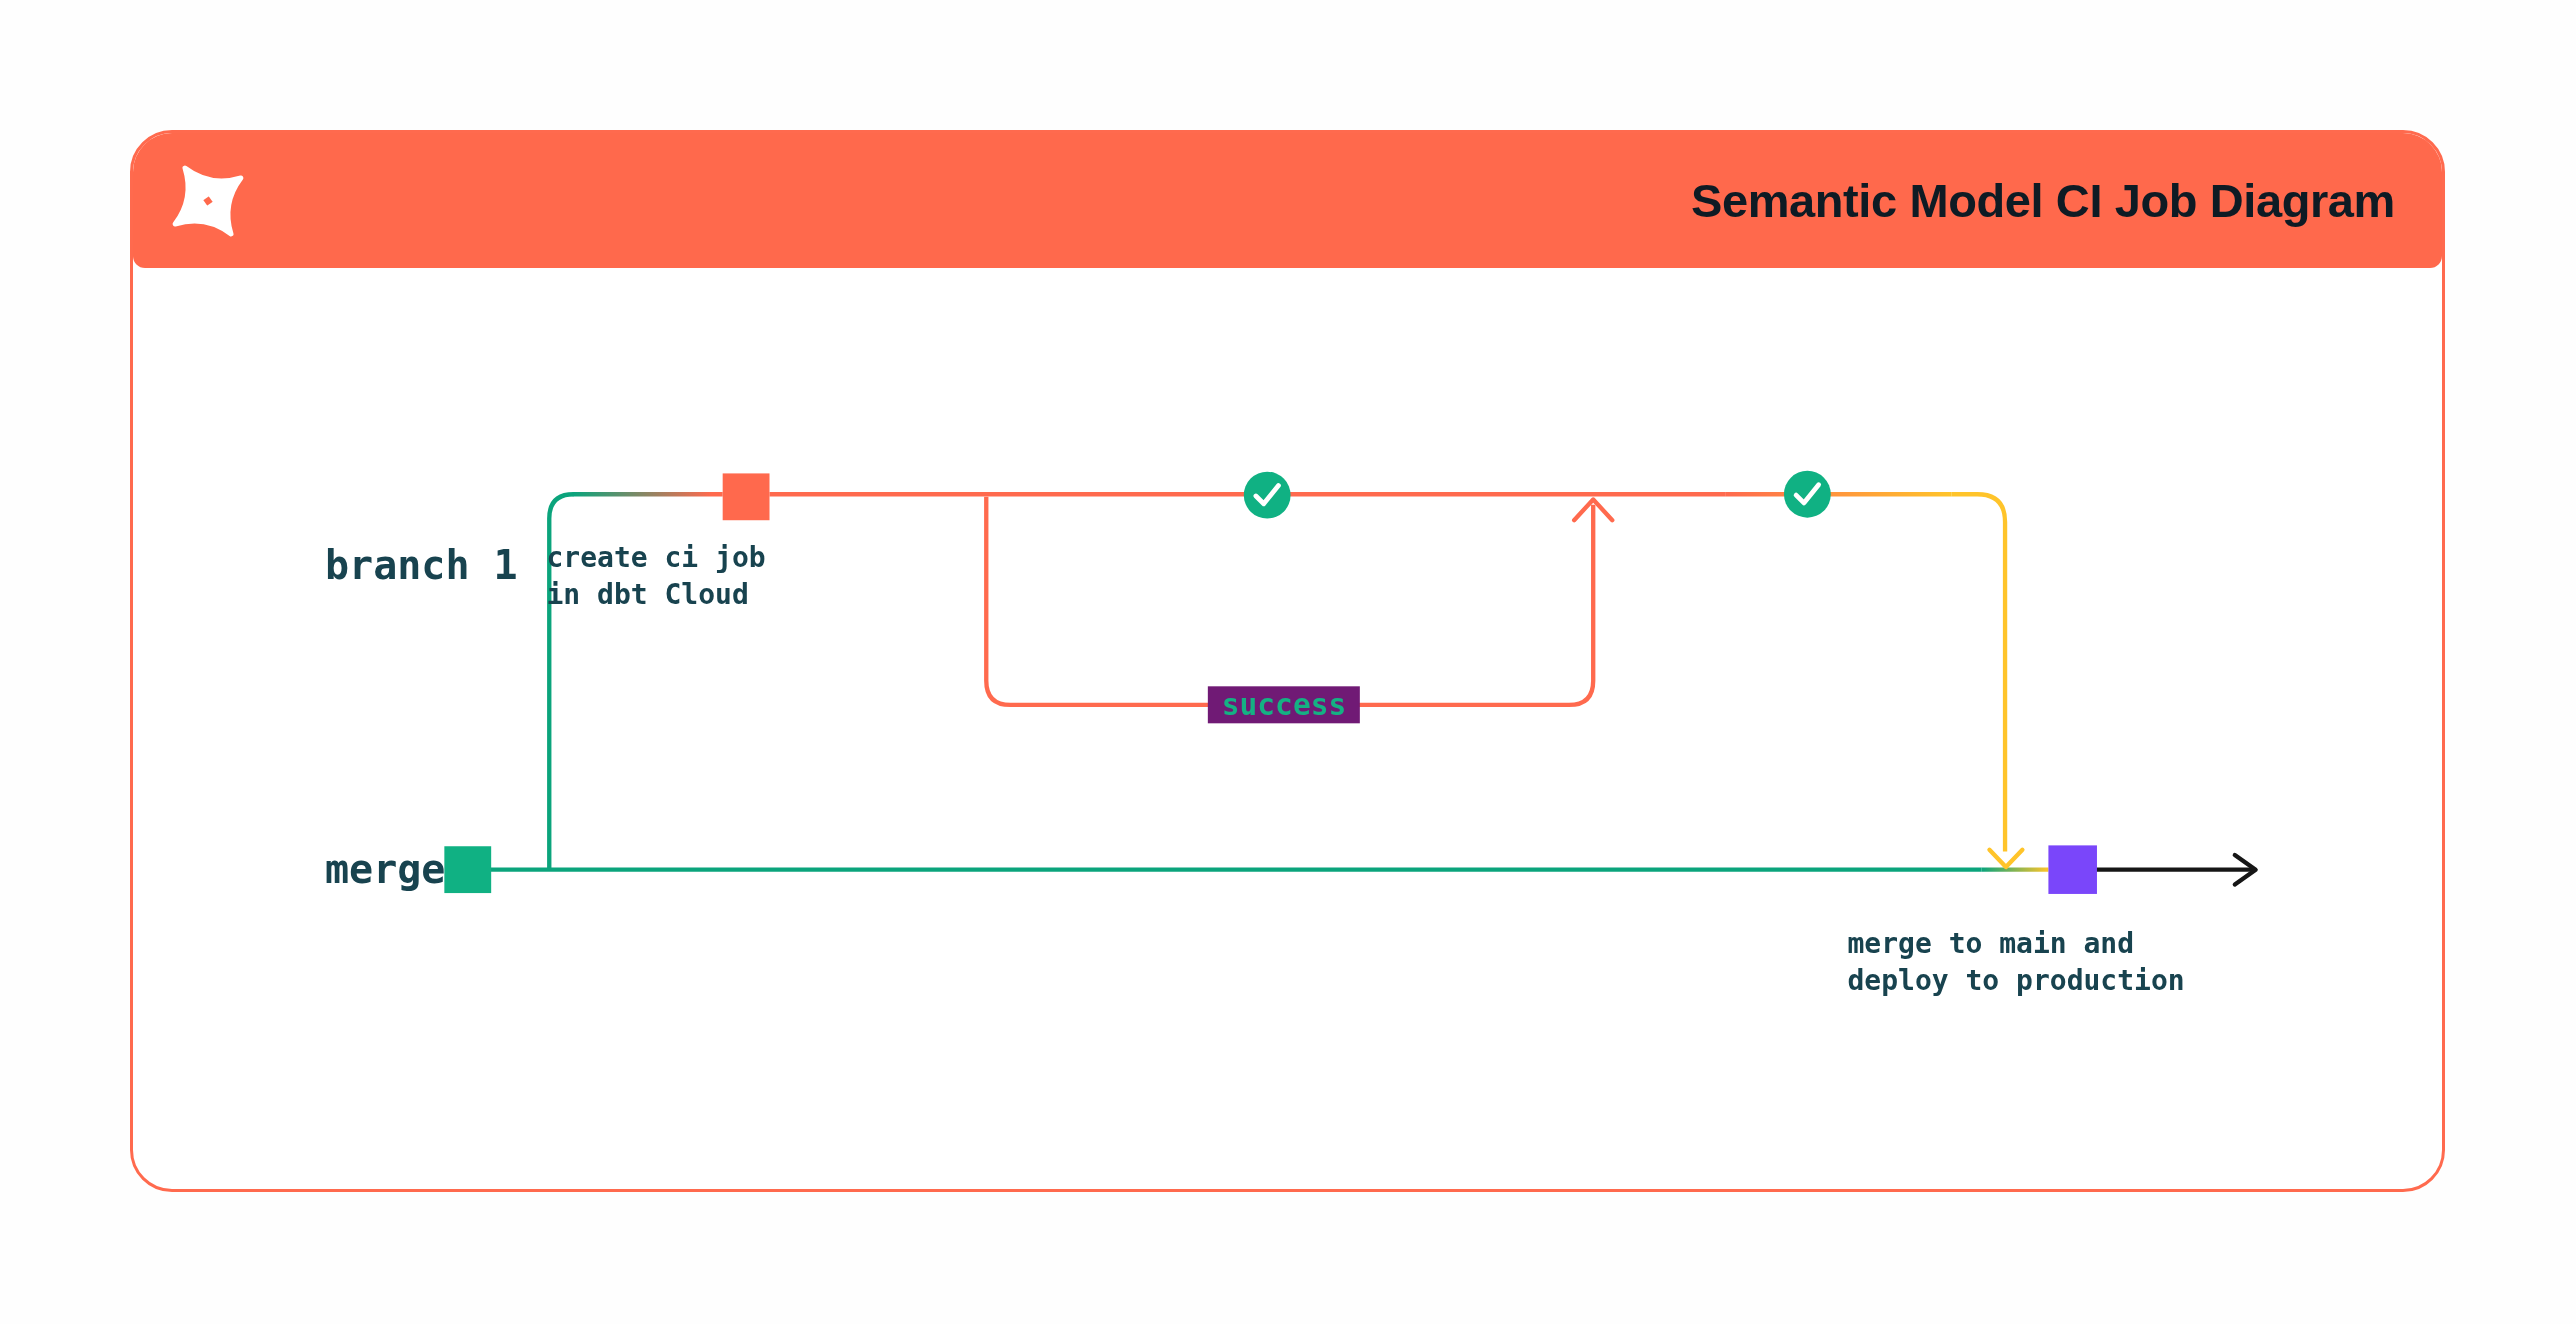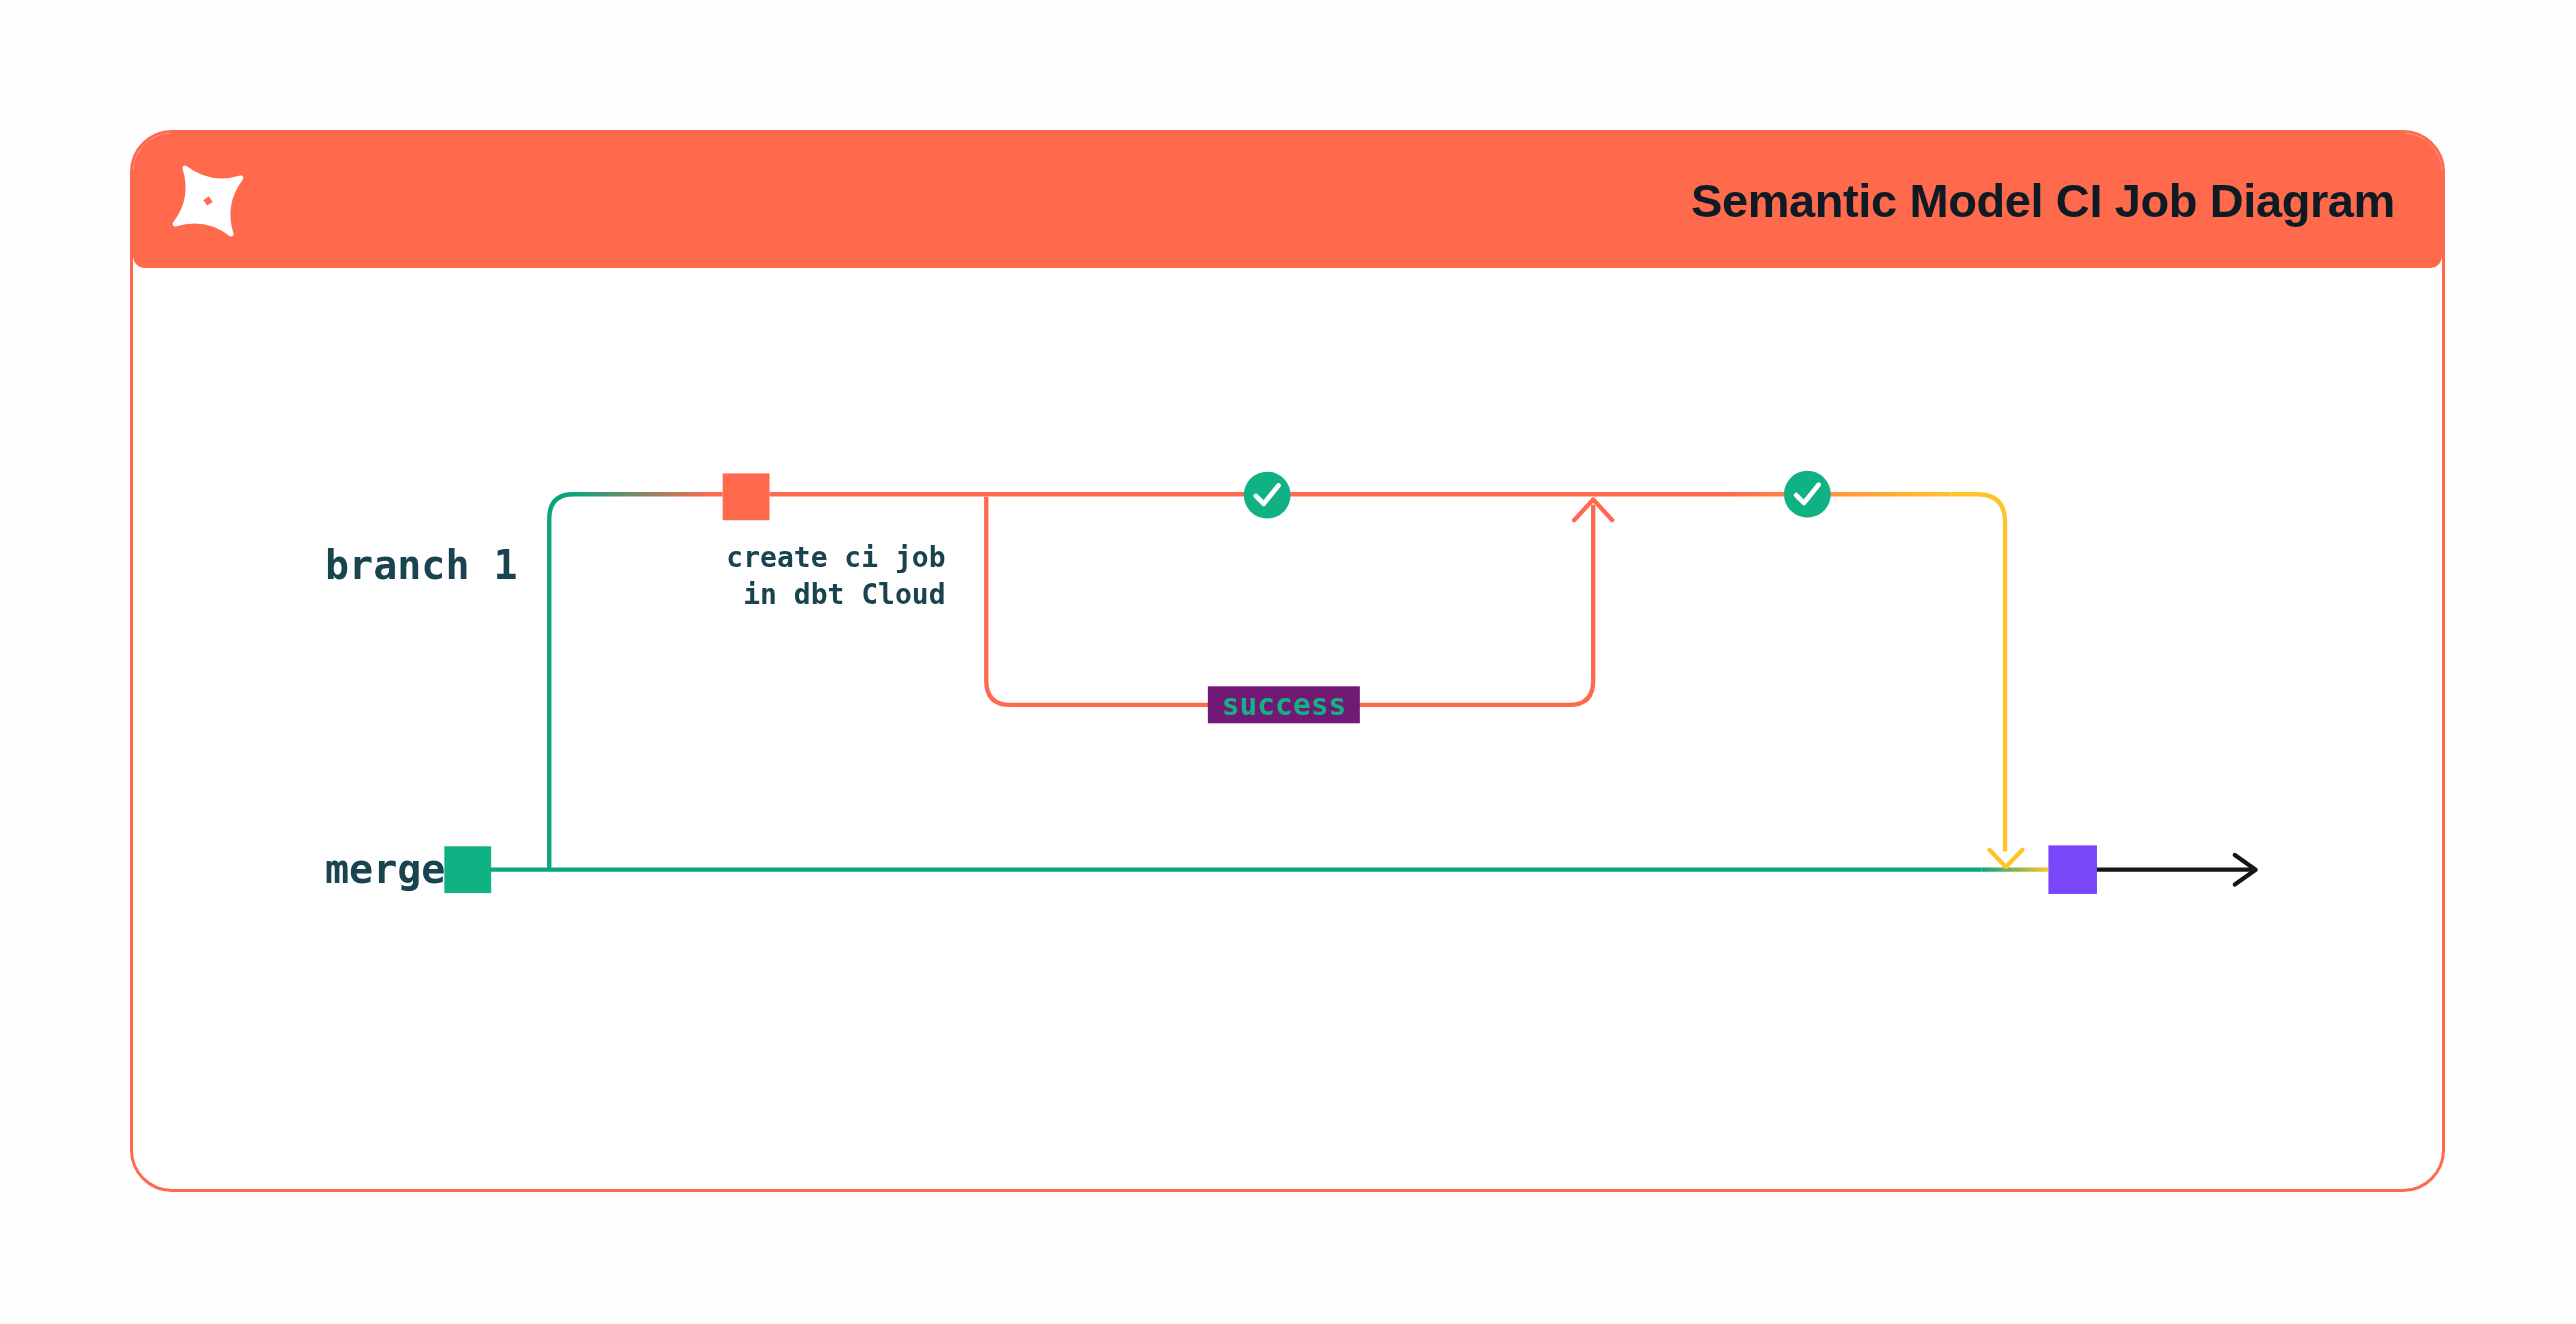--- a/index.html
+++ b/index.html
@@ -24,21 +24,21 @@
     font-family:"Liberation Sans","DejaVu Sans",sans-serif;
     font-weight:bold;font-size:47px;color:var(--title-ink,#0e1b24);
     letter-spacing:-0.4px;white-space:nowrap;
   }
   
   .branch-name{
     position:absolute;font-weight:bold;font-size:40px;line-height:43px;
     color:var(--ink,#18434f);z-index:3;white-space:pre;
   }
   .node-label{
-    position:absolute;transform:translateX(-50%);text-align:right;
+    position:absolute;transform:translateX(-50%);text-align:left;
     font-weight:bold;font-size:28px;line-height:37px;
     color:var(--ink,#18434f);white-space:pre-line;z-index:3;
   }
   .success-label{
     position:absolute;left:1284px;top:705px;transform:translate(-50%,-50%);
     font-weight:bold;font-size:29.5px;color:var(--success-green,#15b183);
     background:#701a75;padding:1.7px 14px;z-index:4;white-space:pre;
   }
   .diagram-svg{position:absolute;left:0;top:0;z-index:2;}
   .logo{flex:0 0 auto;}
@@ -104,17 +104,19 @@
       <circle cx="2084" cy="570" r="27" fill="#10b183" style="fill:var(--node-green,#10b183)"></circle>
       <path d="M 2071 571 L 2080 580 L 2097 559" fill="none" stroke="#ffffff" stroke-width="5.5" stroke-linecap="round" stroke-linejoin="round"></path>
     </g>
   </svg>
 
   <div class="branch-name" style="left:325px;top:544px;">branch 1</div>
   <div class="branch-name" style="left:325px;top:848px;">merge</div>
 
   <div class="node-label" style="left:746px;top:539px;width:399px;">create ci job
 in dbt Cloud</div>
+  <div class="node-label" style="left:2073px;top:925px;width:451px;">merge to main and
+deploy to production</div>
 
   <div class="success-label">success</div>
 
 </div>
 
 
 </body></html>

